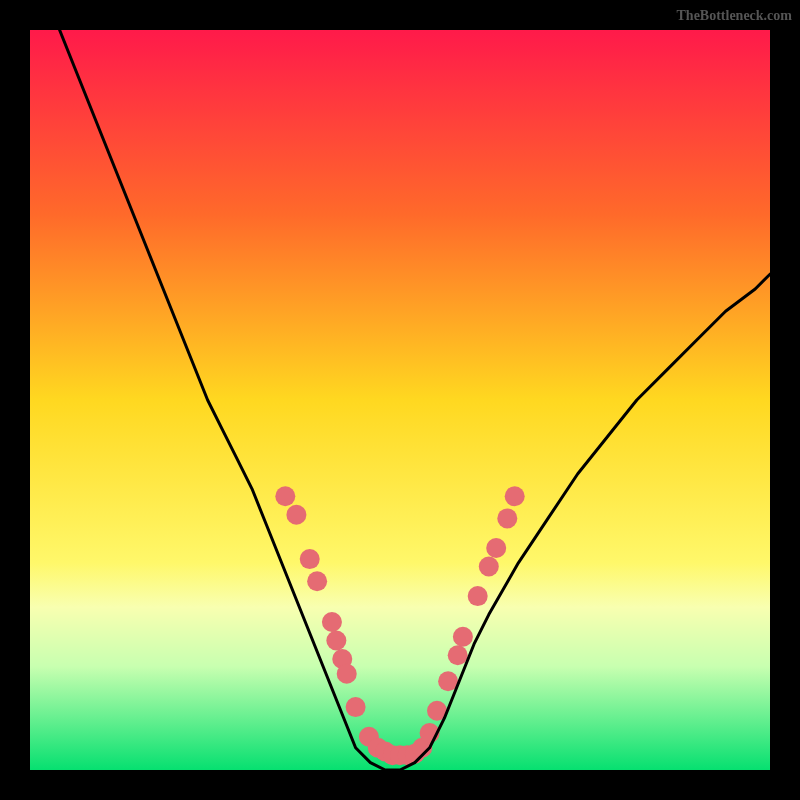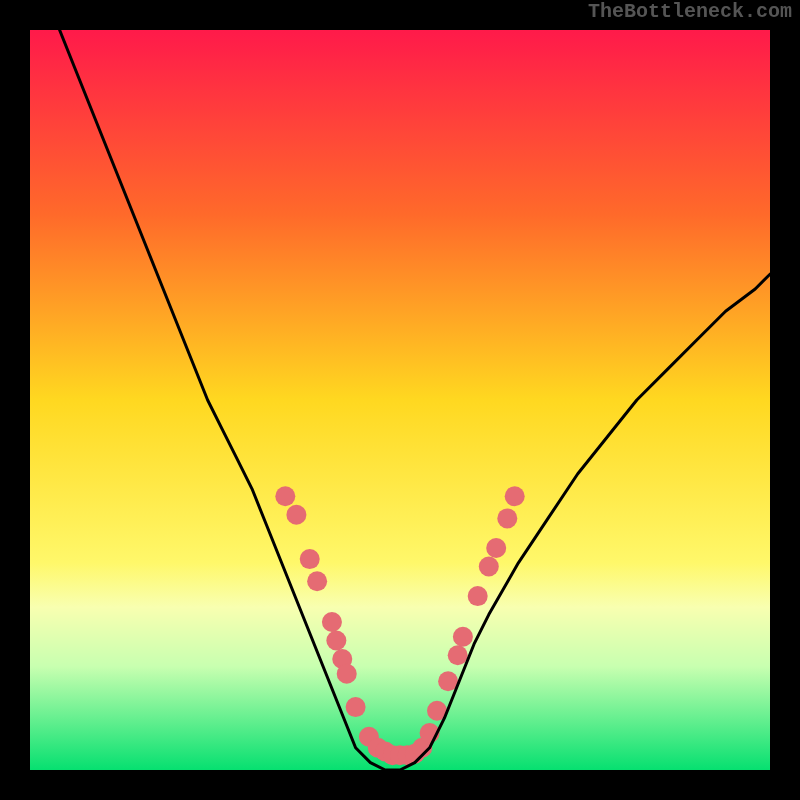--- a/index.html
+++ b/index.html
@@ -1,18 +1,18 @@
 <!DOCTYPE html>
 <html><head>
   <meta charset="utf-8">
   <style>
     * { margin: 0; padding: 0; box-sizing: border-box; }
     body { width: 800px; height: 800px; overflow: hidden; position: relative; }
     .container { width: 800px; height: 800px; position: relative; background: #000; }
-    .watermark { position: absolute; top: 0; right: 8px; font-family: Liberation Mono, monospace; font-size: 20px; font-weight: bold; color: #555; z-index: 10; }
+    .watermark { position: absolute; top: 8px; right: 8px; font-family: Liberation Serif, serif; font-size: 14px; font-weight: bold; color: #555; z-index: 10; }
     .plot-area { position: absolute; }
     svg { display: block; }
   </style>
 </head>
 <body>
 
 <div class="container">
   <div class="watermark">TheBottleneck.com</div>
   <div class="plot-area" style="left: 30px; top: 30px; width: 740px; height: 740px;">
     <svg width="740" height="740" viewBox="0 0 740 740">

